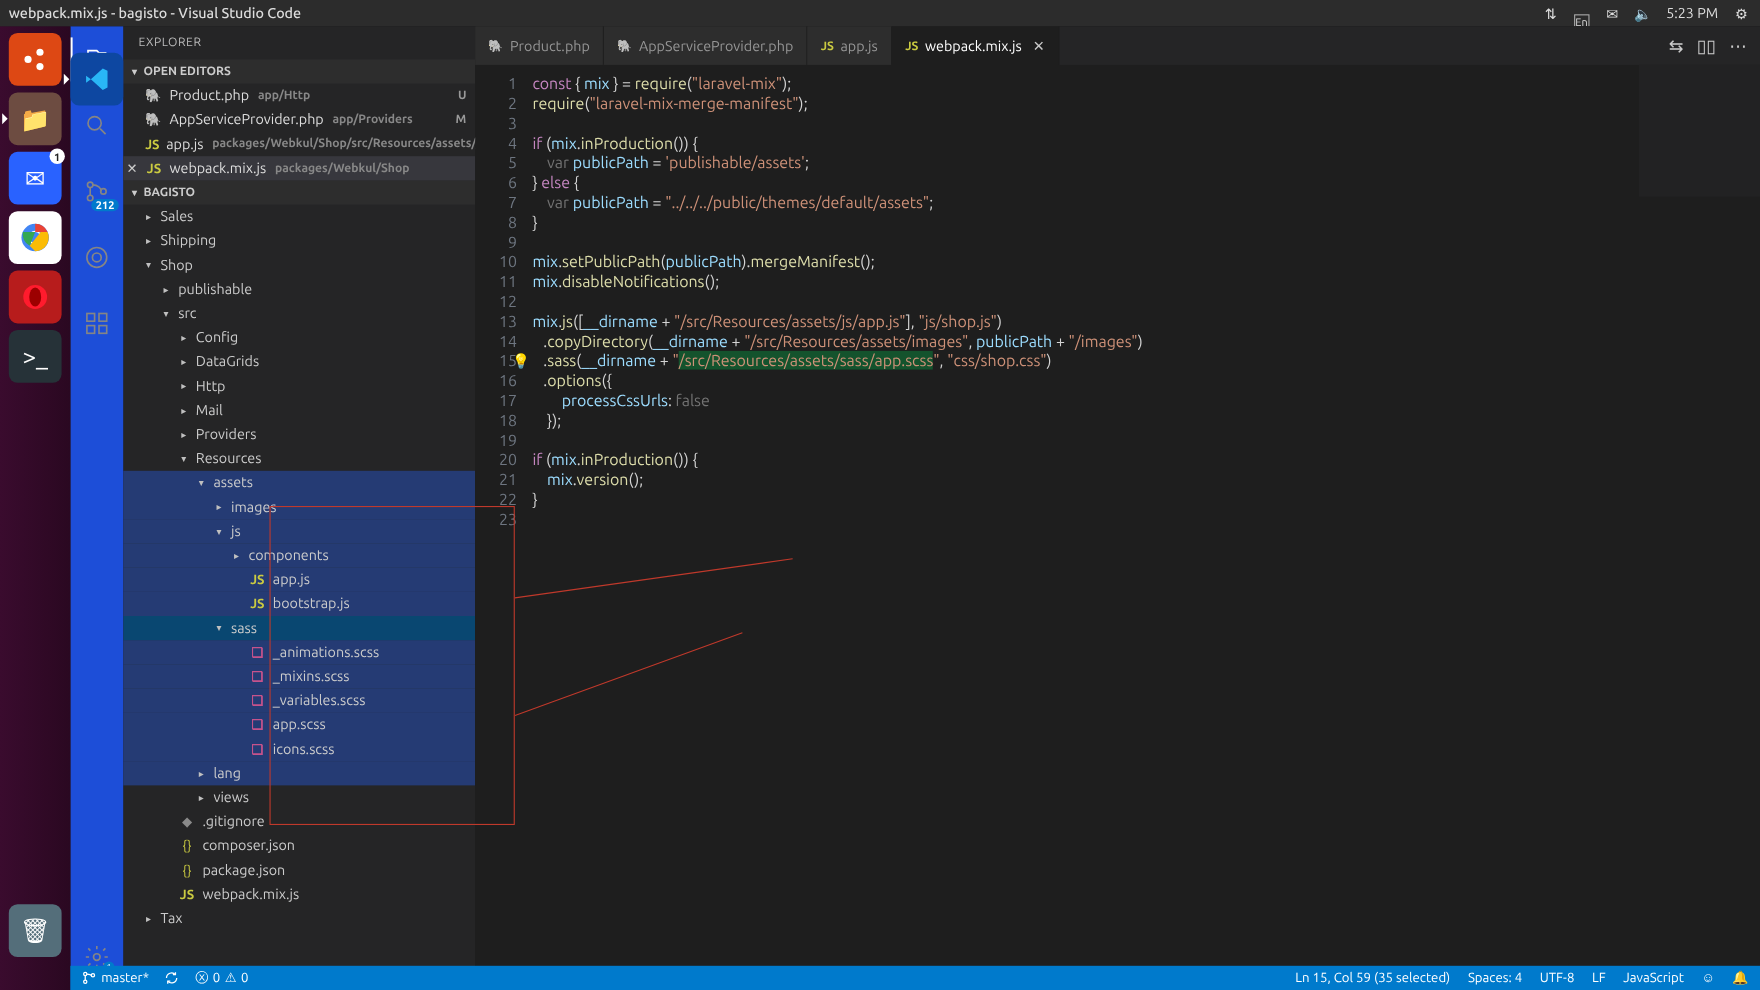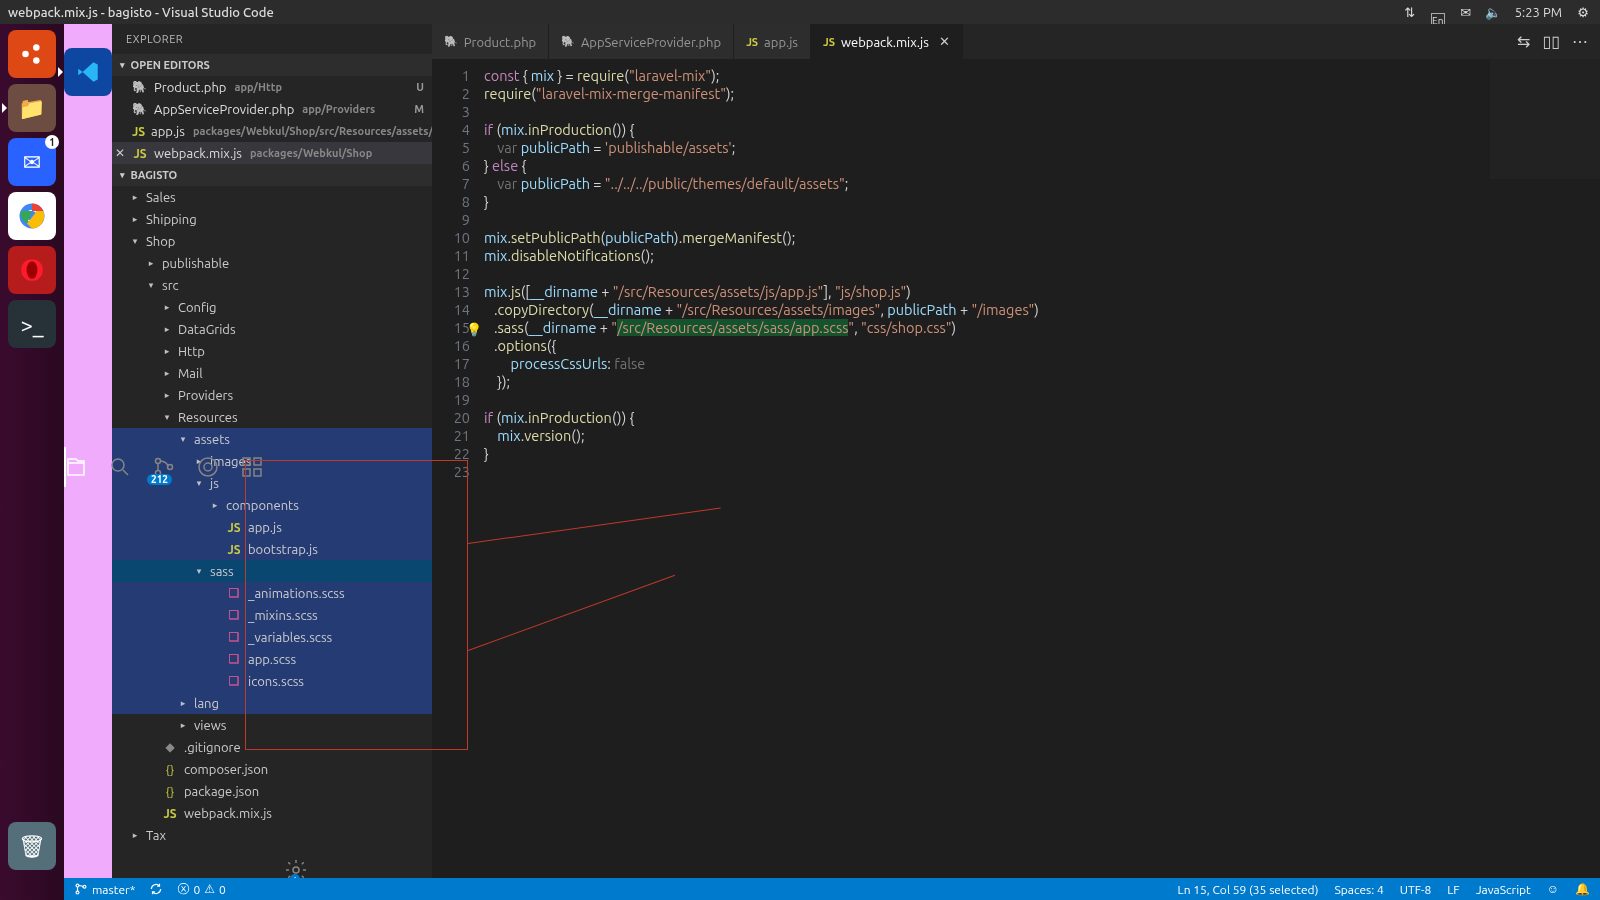--- a/index.html
+++ b/index.html
@@ -22,21 +22,21 @@
 .launch-item.term { background: #263238; }
 .launch-item.vscode { background: #0d47a1; }
 .launch-item.trash { background: #546e7a; margin-top: auto; margin-bottom: 30px;}
 .launch-badge { position: absolute; top: -3px; right: -3px; background:#fff;color:#222;border-radius:50%;font-size:10px;width:14px;height:14px;display:flex;align-items:center;justify-content:center;font-weight:700;}
 .launch-item .arrow-left { position:absolute; left:-6px; top:50%; transform:translateY(-50%); width:0;height:0;border-top:5px solid transparent;border-bottom:5px solid transparent;border-left:5px solid #fff; }
 
 
 .vscode { position: absolute; left: 64px; top: 24px; right: 0; bottom: 0; display: flex; background: #1e1e1e; }
 
 
-.activity { width: 48px; background: #f0abfc; display: flex; flex-direction: row; align-items: center; padding-top: 10px; gap: 20px; position: relative; }
+.activity { width: 48px; background: #1d4ed8; display: flex; flex-direction: column; align-items: center; padding-top: 10px; gap: 20px; position: relative; }
 .activity .aitem { width: 48px; height: 40px; display: flex; align-items: center; justify-content: center; color: #858585; font-size: 22px; cursor: pointer; position: relative; }
 .activity .aitem.active { color: #fff; }
 .activity .aitem.active::before { content:""; position:absolute; left:0; top:0; bottom:0; width:2px; background:#fff; }
 .activity .badge { position:absolute; bottom:2px; right:4px; background:#007acc;color:#fff;border-radius:8px;font-size:10px;padding:0 4px;font-weight:600;}
 .activity .gear { margin-top: auto; margin-bottom: 10px; position: relative; }
 .activity .gear .dot { position:absolute;bottom:6px;right:8px;width:10px;height:10px;border-radius:50%;background:#007acc;color:#fff;font-size:8px;display:flex;align-items:center;justify-content:center;}
 
 
 .sidebar { width: 320px; background: #252526; display: flex; flex-direction: column; font-size: 13px; }
 .sidebar .sb-title { height: 30px; display: flex; align-items: center; padding: 0 14px; color: #bbb; font-size: 11px; letter-spacing: 0.5px; }

